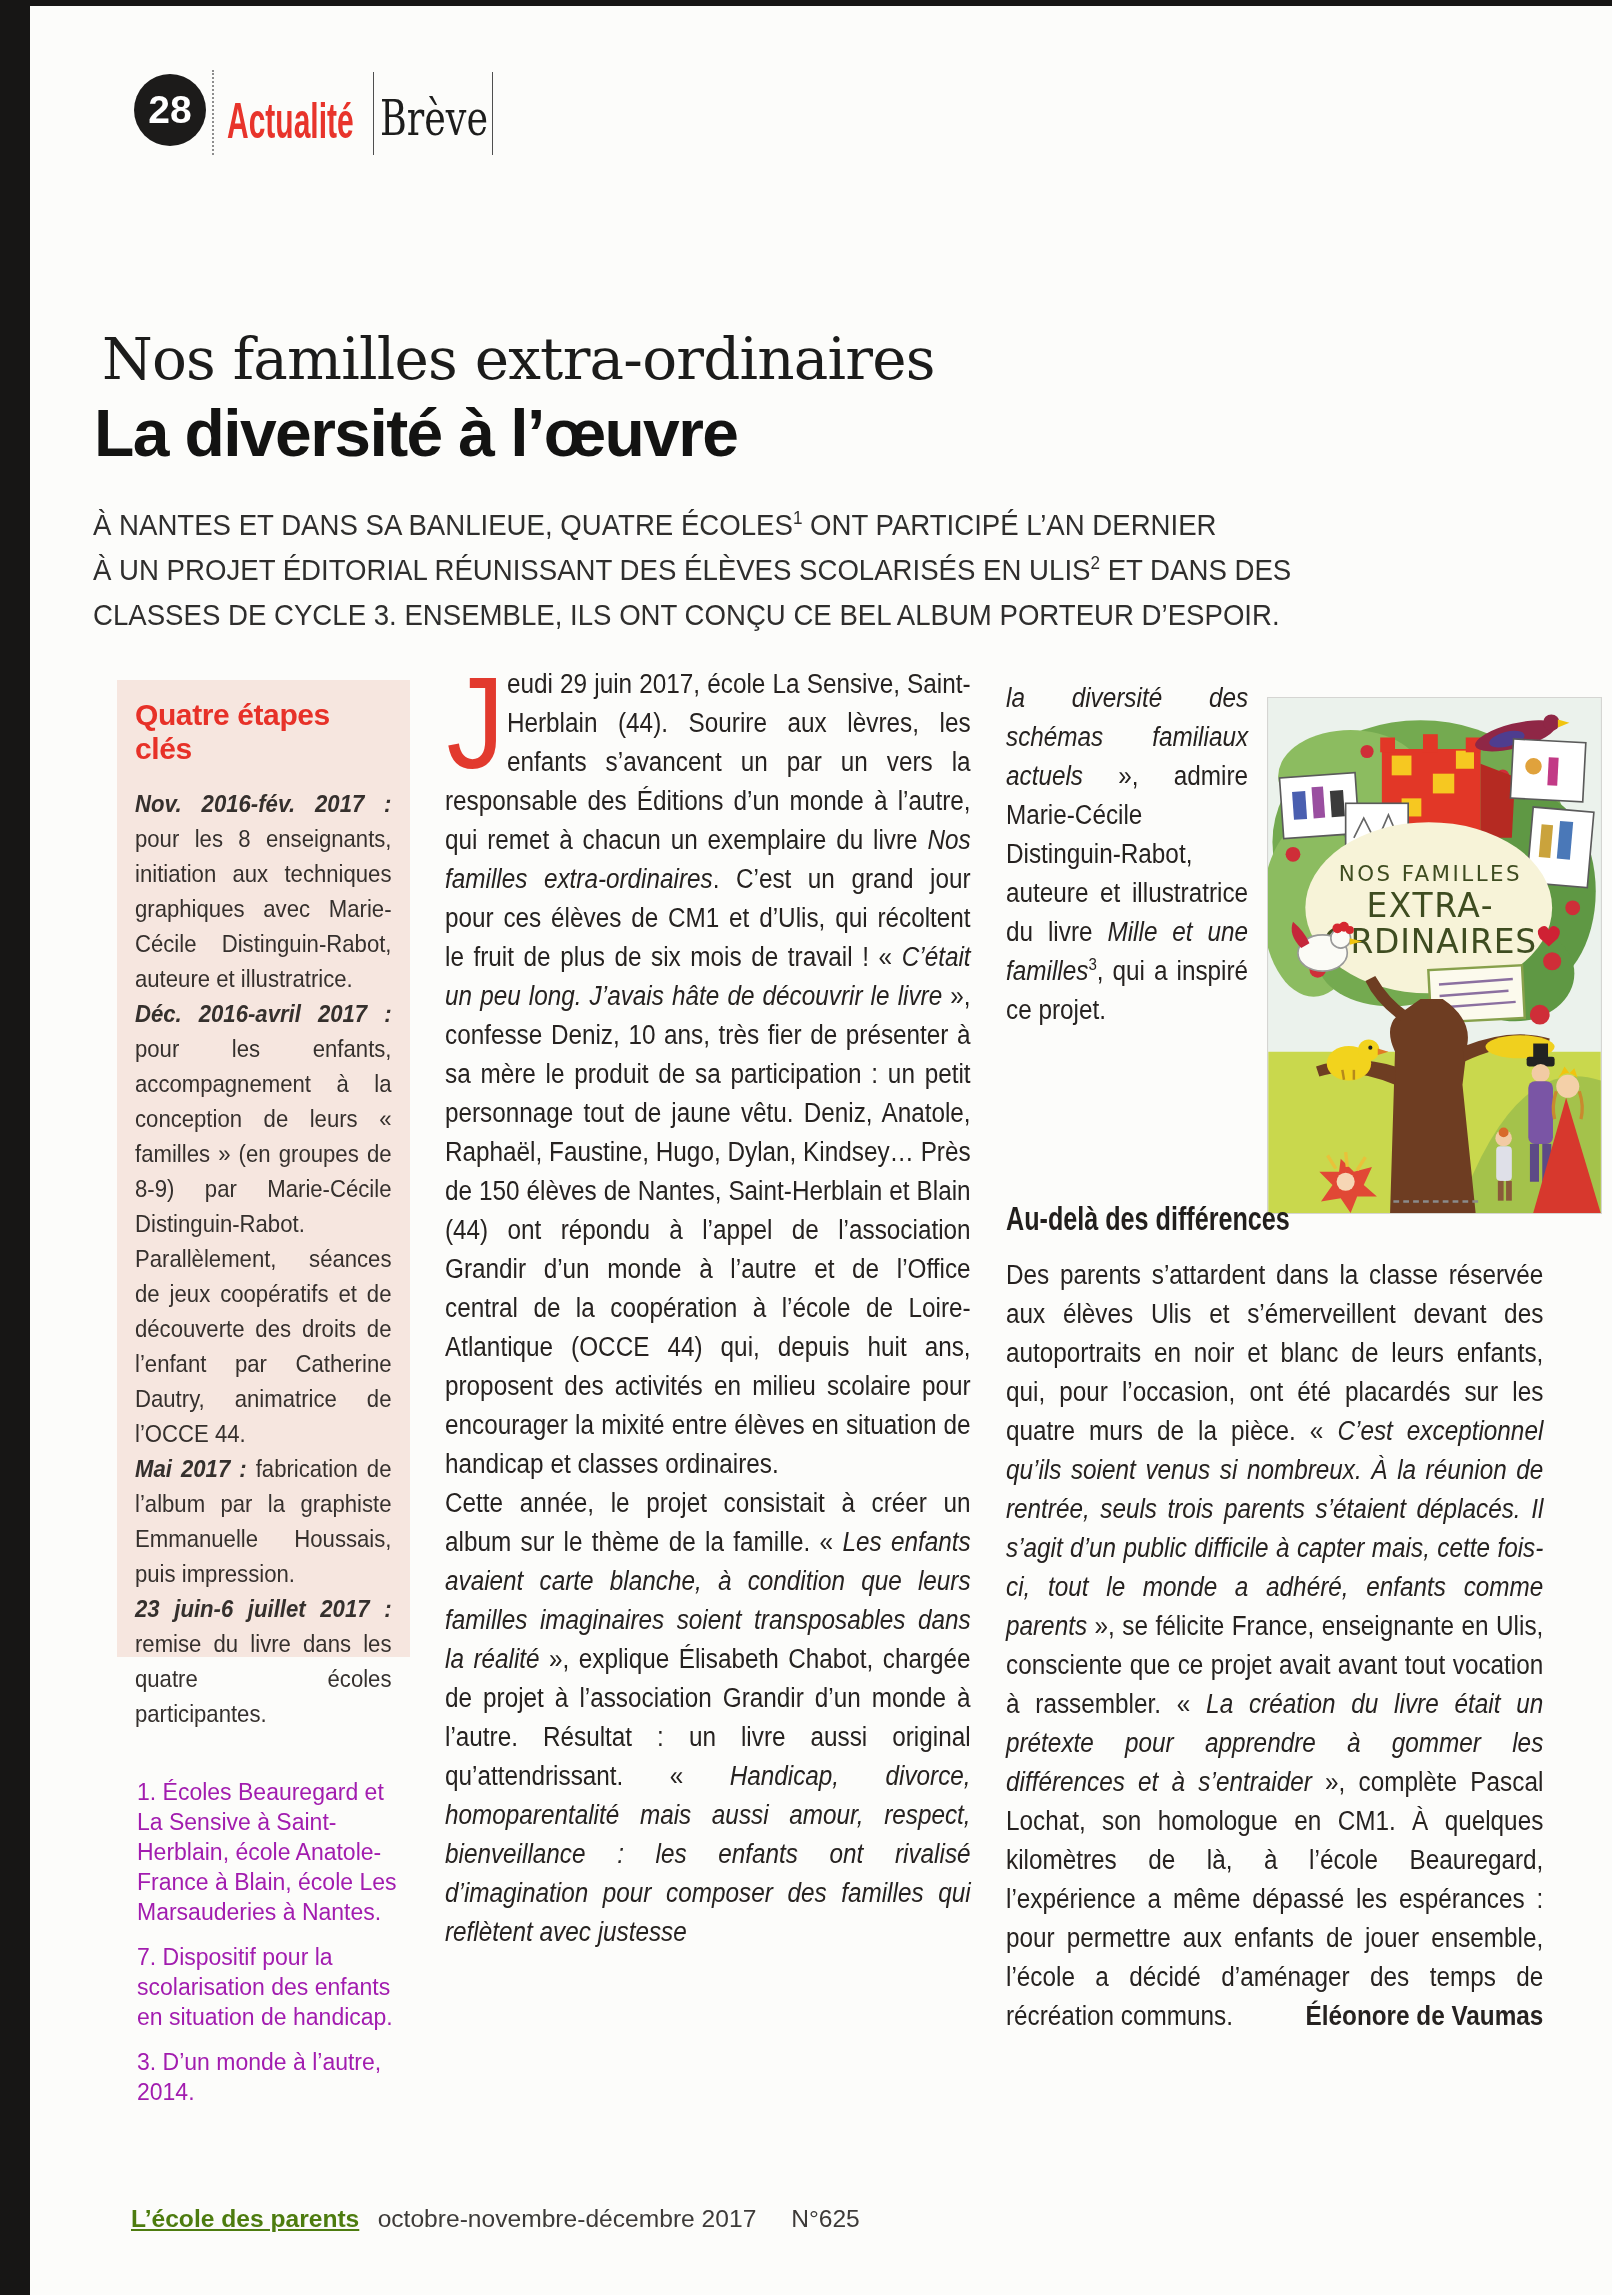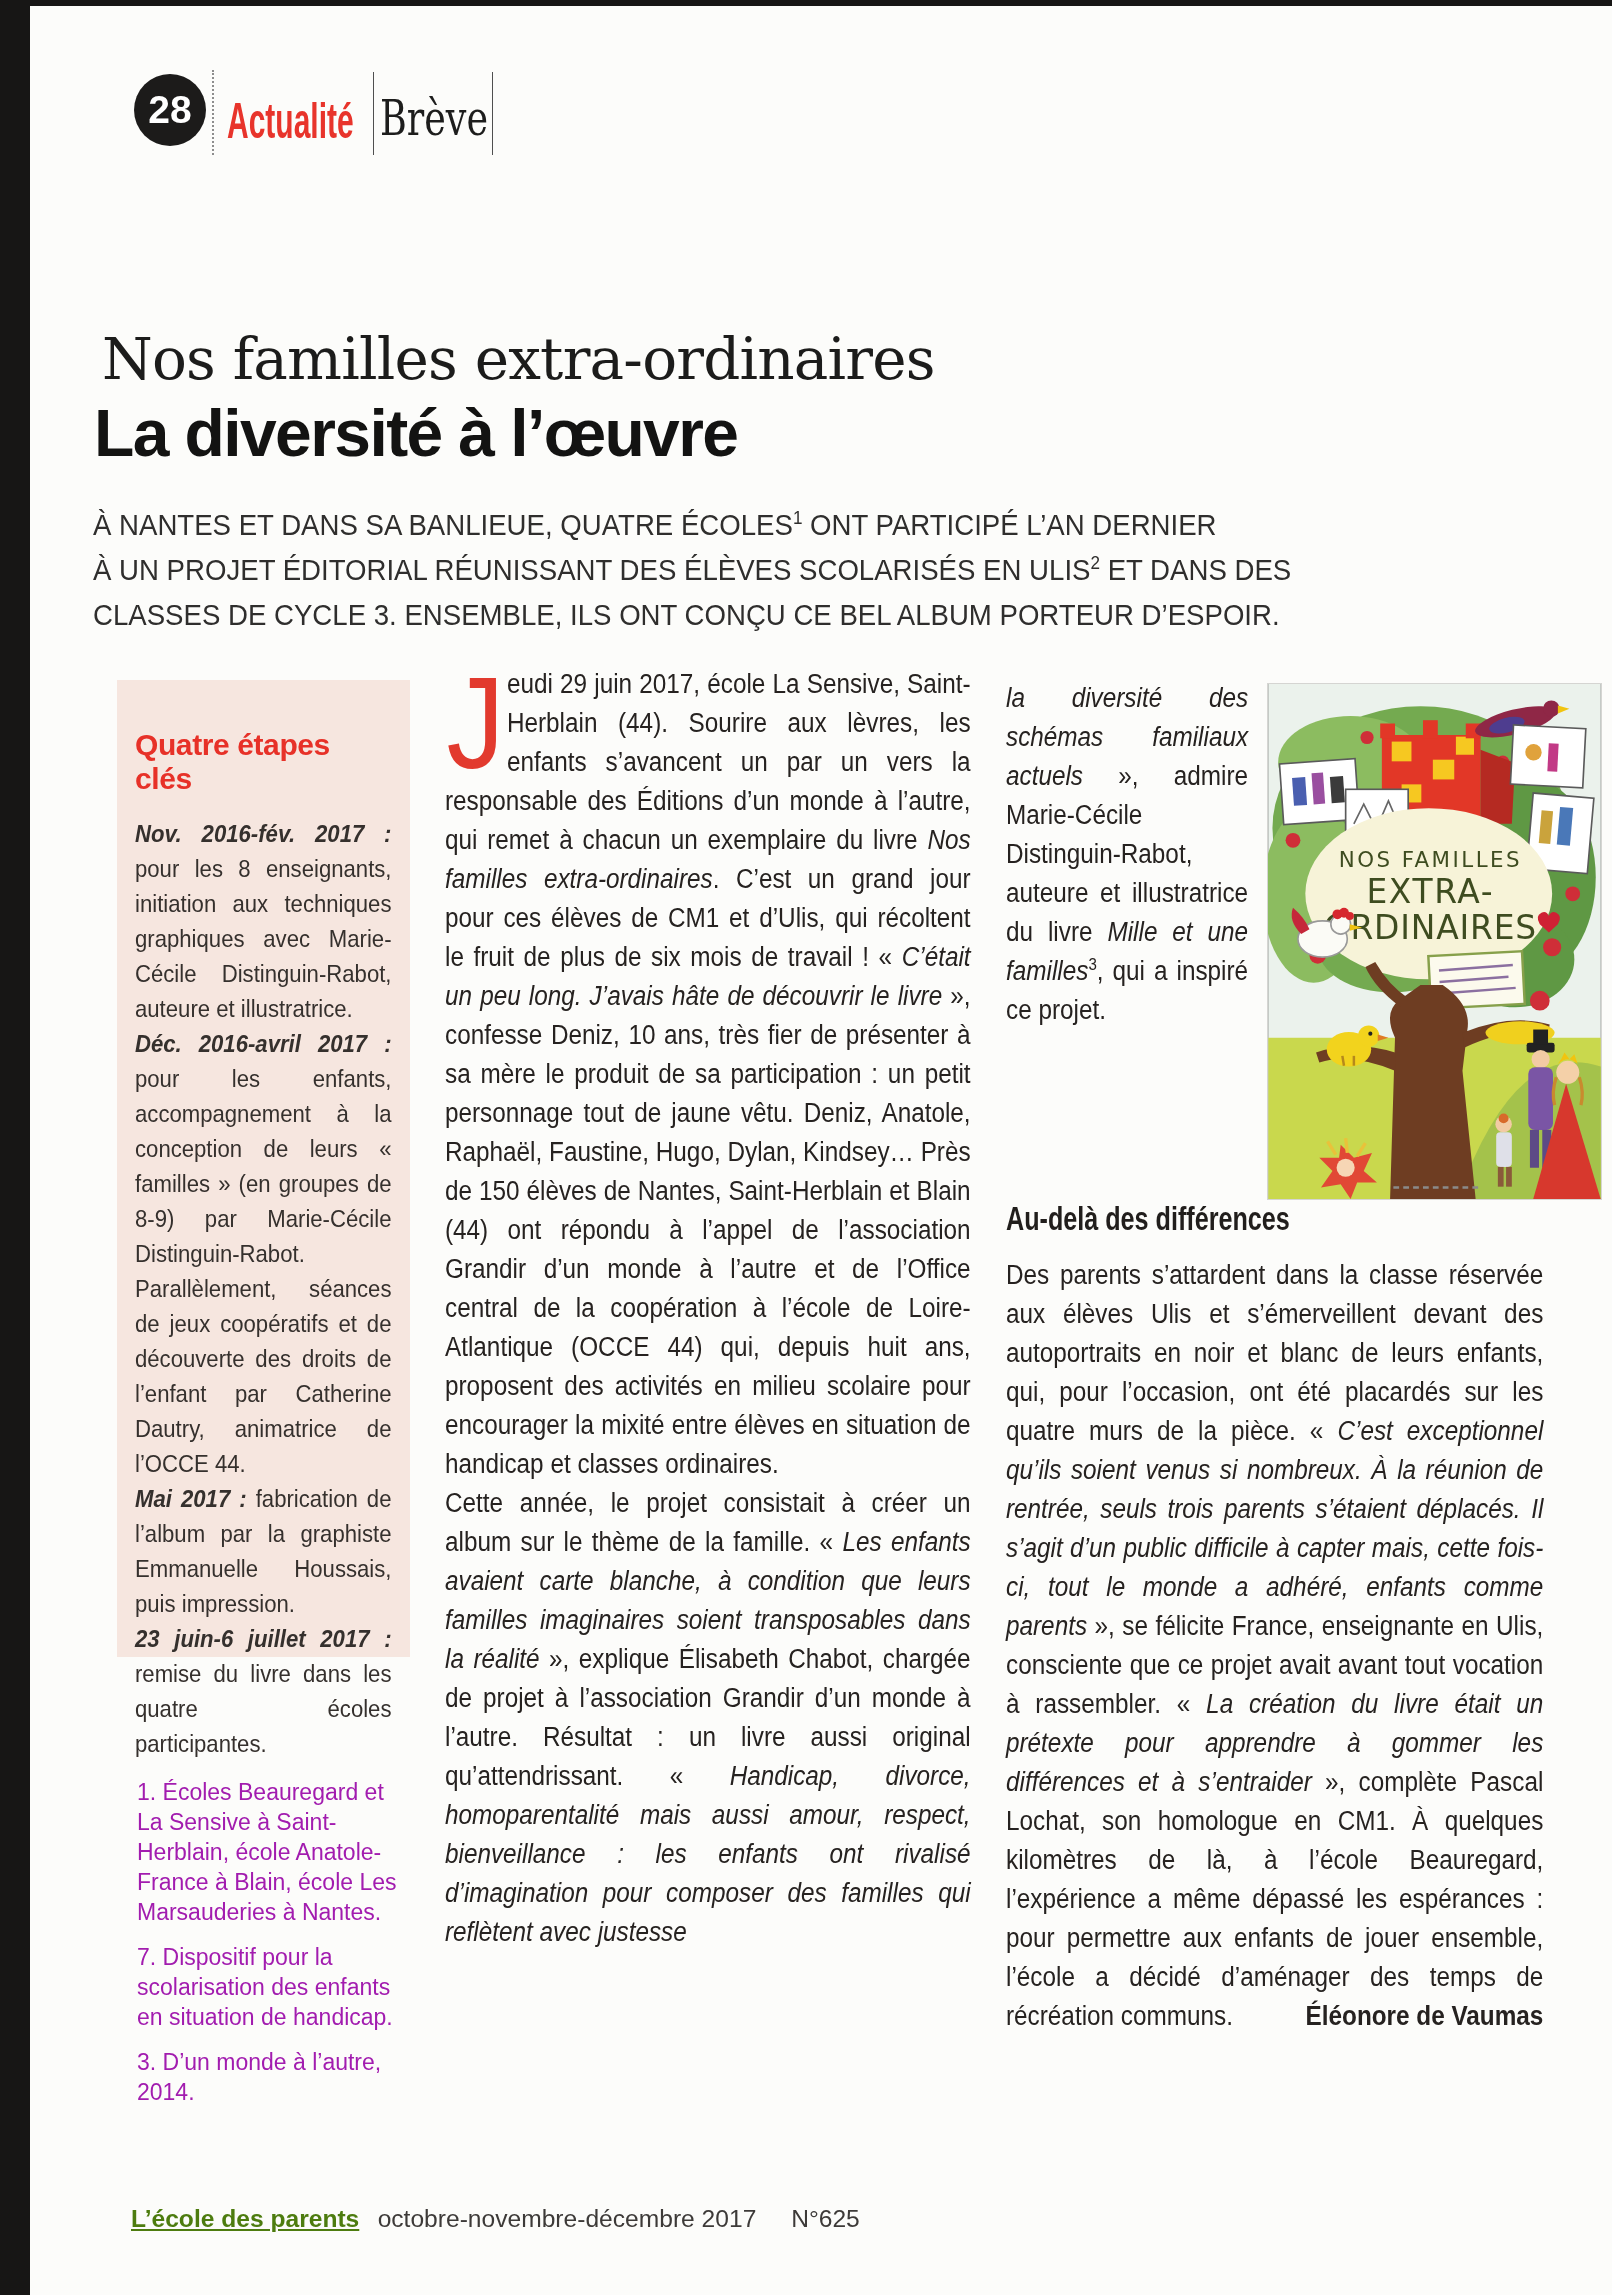--- a/index.html
+++ b/index.html
@@ -22,21 +22,21 @@
   
   .kicker{position:absolute;left:102px;top:325px;font-family:"DejaVu Serif",serif;font-size:58px;
           letter-spacing:-0.8px;color:#1c1c1b;white-space:nowrap;}
   .main-title{position:absolute;left:94px;top:395px;font-size:66px;font-weight:bold;
               letter-spacing:-1.6px;color:#131312;white-space:nowrap;}
   .standfirst{position:absolute;left:93px;top:502px;width:1568px;transform:scaleX(0.92);
               transform-origin:0 0;font-size:30px;line-height:45px;color:#2f2e2d;}
 
   
   .sidebar{position:absolute;left:117px;top:680px;width:293px;height:977px;background:#f6e6df;}
-  .sidebar-inner{padding:18px 18px 0 18px;margin-top:30px;}
+  .sidebar-inner{padding:18px 18px 0 18px;}
   .sidebar-head{font-size:30px;font-weight:bold;color:#e73128;margin:0 0 19.7px 0;letter-spacing:-0.4px;}
   .sidebar-body{width:285px;transform:scaleX(0.9);transform-origin:0 0;font-size:24.6px;
                 line-height:35px;color:#35302d;text-align:justify;}
 
   
   .col-mid{position:absolute;left:445px;top:665px;width:584px;transform:scaleX(0.9);
            transform-origin:0 0;font-size:27px;line-height:39px;text-align:justify;}
   .col-mid p{margin:0;}
   .dropcap{float:left;color:#e23a2e;font-size:129px;line-height:97px;width:59px;
            margin:9.8px 8.2px 0 1.6px;}
@@ -50,21 +50,21 @@
   .bd{font-weight:bold;}
   .byline{float:right;font-weight:bold;font-style:normal;}
   sup{font-size:62%;vertical-align:super;line-height:0;}
 
   
   .footnotes{position:absolute;left:137px;top:1777px;width:270px;font-size:23px;line-height:30px;
              color:#a21caf;}
   .footnotes p{margin:0 0 14.8px 0;}
 
   
-  .cover{position:absolute;left:1267px;top:683px;width:333px;height:515px;background:#737373;
+  .cover{position:absolute;left:1267px;top:697px;width:333px;height:515px;background:#e5e5e5;
          border:0.8px solid #d5d5d2;}
   .cover svg{display:block;width:100%;height:100%;}
   .cover text{font-family:"DejaVu Sans",sans-serif;}
 
   
   .footer{position:absolute;left:131px;top:2205px;font-size:24.6px;color:#3d3a38;white-space:nowrap;}
   .footer .mag{font-weight:bold;color:#4d7c0f;text-decoration:underline;}
   .footer .date{margin-left:11.5px;}
   .footer .issue{margin-left:28px;}
 </style>

